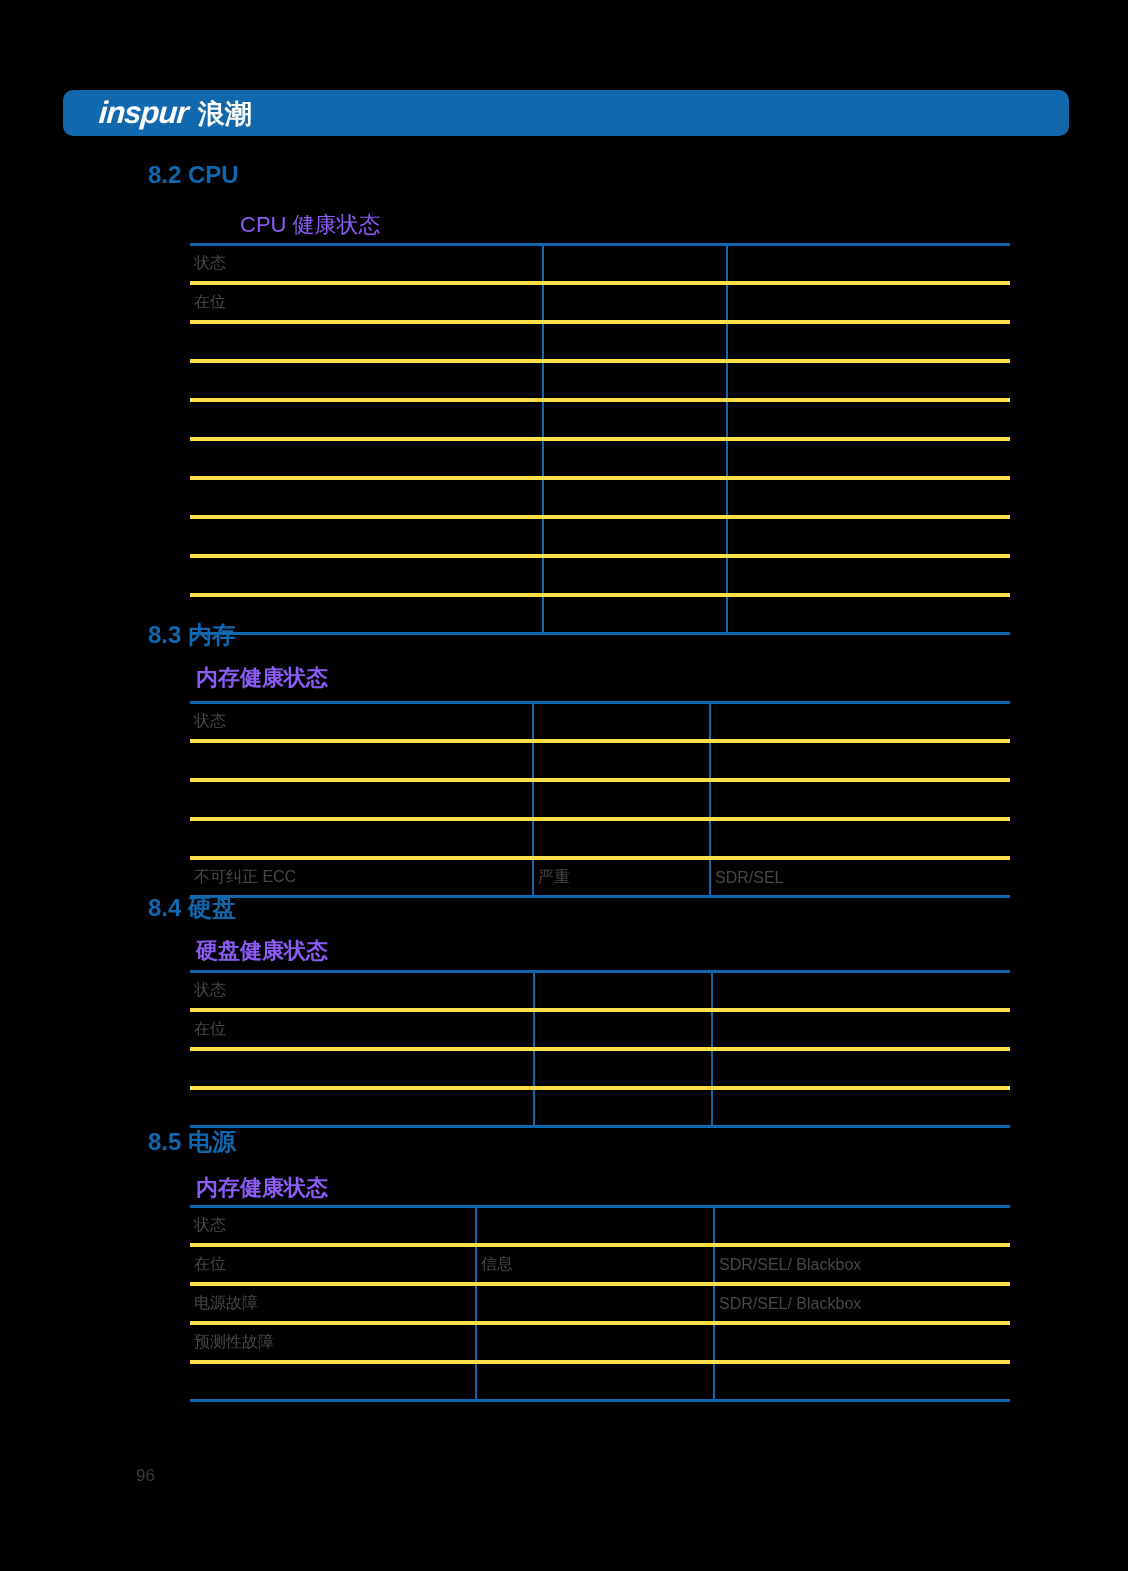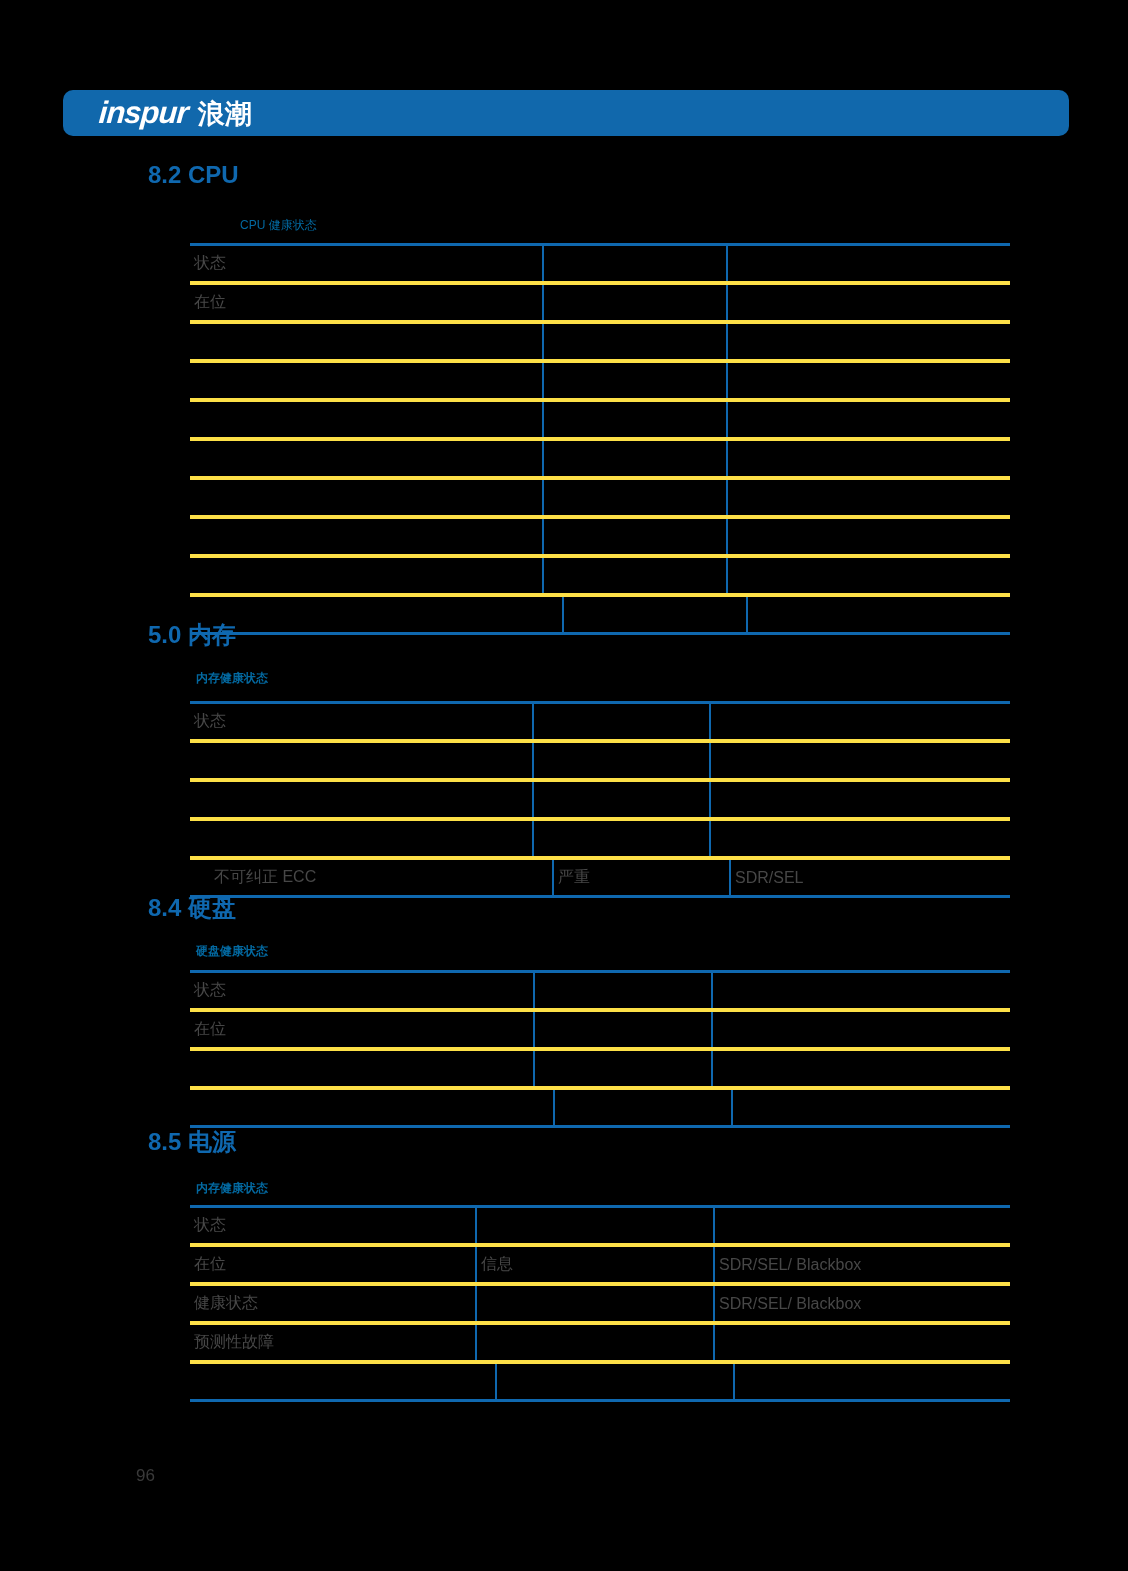--- a/index.html
+++ b/index.html
@@ -17,30 +17,30 @@
     font-size:31px;font-weight:800;font-style:italic;letter-spacing:-1px;
     transform:skewX(-4deg);
   }
   .logo-cn{font-size:27px;font-weight:700;margin-left:10px;}
   
   .sec-heading{
     position:absolute;left:148px;color:#0f68af;font-size:24px;font-weight:700;
     white-space:nowrap;line-height:26px;
   }
   .tbl-caption{
-    position:absolute;color:#0369a1;font-size:12px;white-space:nowrap;line-height:20px;
+    position:absolute;color:#8b5cf6;font-size:22px;white-space:nowrap;line-height:20px;
   }
   .cap-bold{font-weight:700;}
   
   .tbl{
     position:absolute;left:190px;width:820px;box-sizing:border-box;
     border-top:3px solid #0f68af;border-bottom:3px solid #0f68af;background:#000;
   }
   .row{display:flex;height:35px;border-bottom:4px solid #fde047;}
-  .row:last-child{border-bottom:none;margin-left:20px;}
+  .row:last-child{border-bottom:none;}
   .cell{
     box-sizing:border-box;display:flex;align-items:center;
     padding-left:4px;color:#474747;font-size:16px;white-space:nowrap;overflow:hidden;
   }
   .cell.c0,.cell.c1{border-right:2px solid #0f68af;}
   .cell.c2{flex:1;}
   
   .tbl-cpu  .c0{width:354px}  .tbl-cpu  .c1{width:184px}
   .tbl-mem  .c0{width:344px}  .tbl-mem  .c1{width:177px}
   .tbl-disk .c0{width:345px}  .tbl-disk .c1{width:178px}
@@ -113,21 +113,21 @@
       <div class="cell c1"></div>
       <div class="cell c2"></div>
     </div>
     <div class="row">
       <div class="cell c0"></div>
       <div class="cell c1"></div>
       <div class="cell c2"></div>
     </div>
   </div>
 
-<div id="h-mem" class="sec-heading">5.0 内存</div>
+<div id="h-mem" class="sec-heading">8.3 内存</div>
 <div id="cap-mem" class="tbl-caption cap-bold">内存健康状态</div>
 <div id="tbl-mem" class="tbl tbl-mem">
     <div class="row">
       <div class="cell c0">状态</div>
       <div class="cell c1"></div>
       <div class="cell c2"></div>
     </div>
     <div class="row">
       <div class="cell c0"></div>
       <div class="cell c1"></div>
@@ -182,21 +182,21 @@
       <div class="cell c0">状态</div>
       <div class="cell c1"></div>
       <div class="cell c2"></div>
     </div>
     <div class="row">
       <div class="cell c0">在位</div>
       <div class="cell c1">信息</div>
       <div class="cell c2">SDR/SEL/ Blackbox</div>
     </div>
     <div class="row">
-      <div class="cell c0">健康状态</div>
+      <div class="cell c0">电源故障</div>
       <div class="cell c1"></div>
       <div class="cell c2">SDR/SEL/ Blackbox</div>
     </div>
     <div class="row">
       <div class="cell c0">预测性故障</div>
       <div class="cell c1"></div>
       <div class="cell c2"></div>
     </div>
     <div class="row">
       <div class="cell c0"></div>

